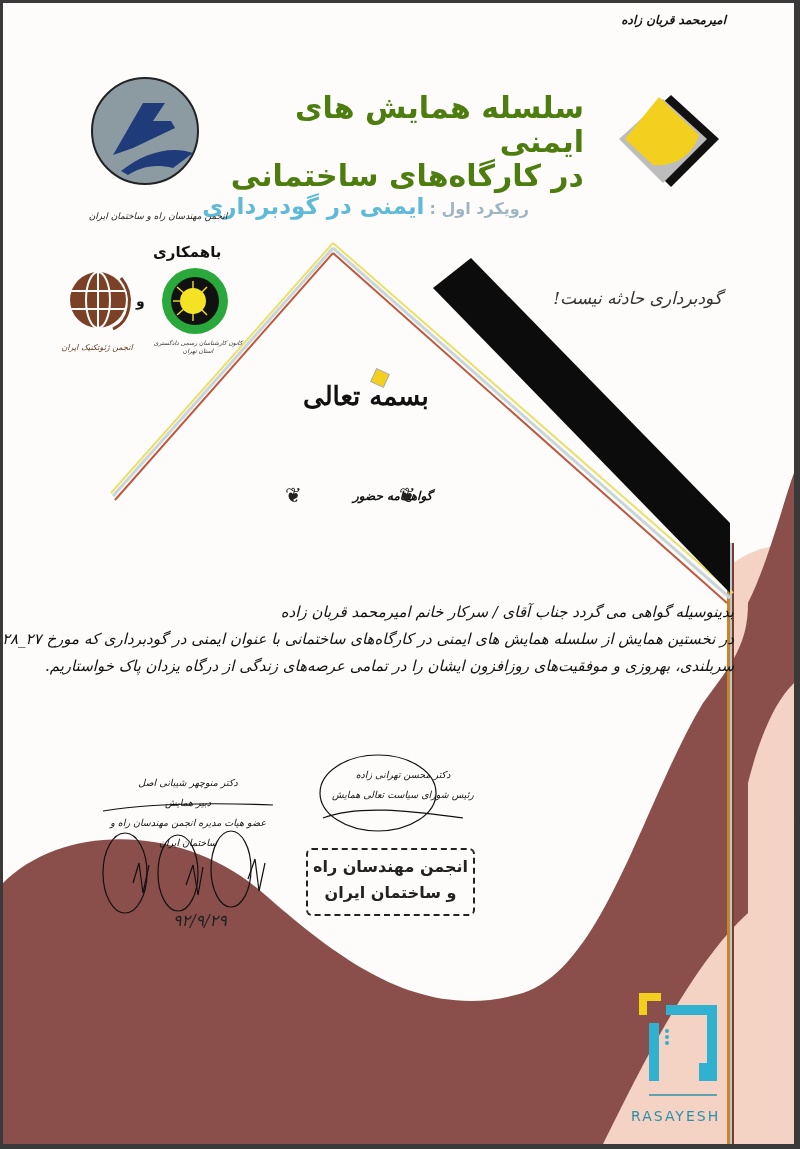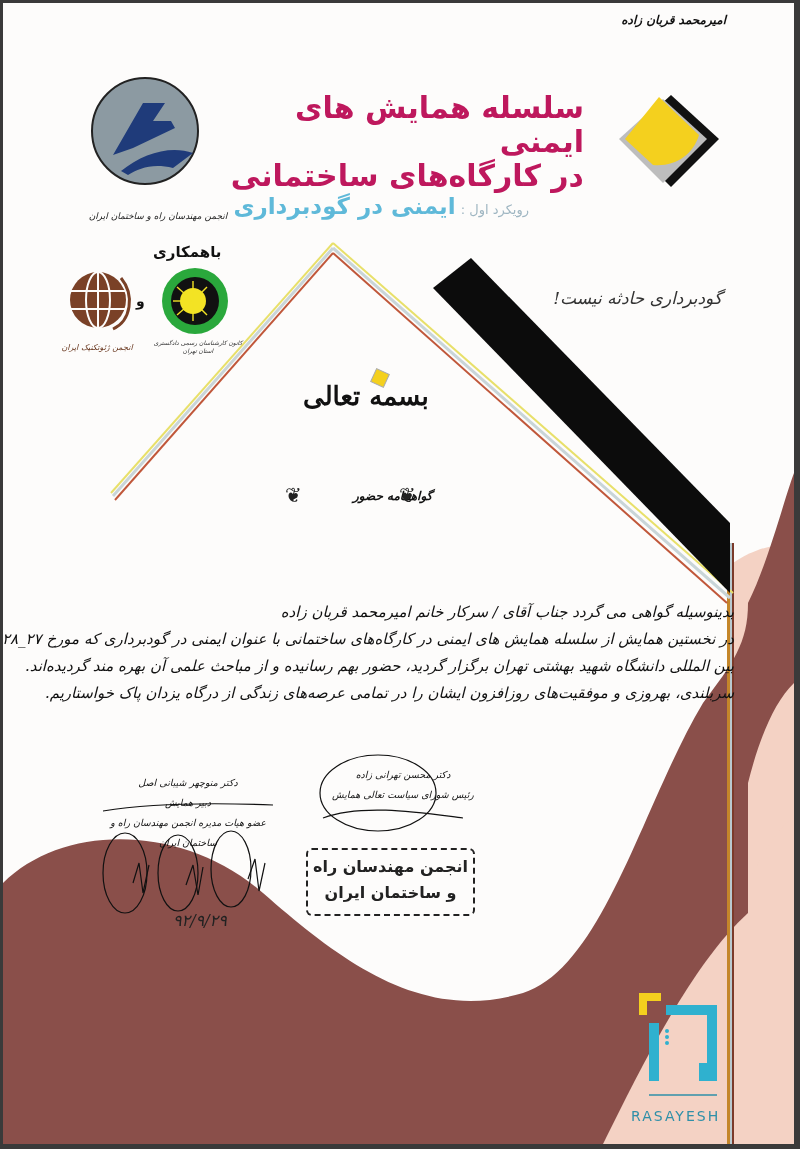--- a/index.html
+++ b/index.html
@@ -1,23 +1,23 @@
 <!DOCTYPE html>
 <html><head>
 <meta charset="utf-8">
 <style>
   html,body{margin:0;padding:0;}
   body{width:800px;height:1149px;background:#3a3a3a;font-family:"DejaVu Sans",sans-serif;overflow:hidden;}
   .page{position:absolute;left:3px;top:3px;width:791px;height:1141px;background:#fdfcfb;overflow:hidden;}
   .bg{position:absolute;left:0;top:0;width:791px;height:1141px;}
   .txt{position:absolute;direction:rtl;text-align:right;color:#111;}
   .owner{right:68px;top:10px;font-family:"DejaVu Serif",serif;font-style:italic;font-size:12px;font-weight:bold;}
-  .title{right:210px;top:88px;font-size:30px;font-weight:bold;line-height:34px;color:#be185d;width:360px;}
+  .title{right:210px;top:88px;font-size:30px;font-weight:bold;line-height:34px;color:#4d7c0f;width:360px;}
   .subtitle{right:265px;top:190px;white-space:nowrap;}
-  .subtitle .pre{font-size:13px;color:#9fb6c2;font-weight:normal;}
+  .subtitle .pre{font-size:16px;color:#9fb6c2;font-weight:bold;}
   .subtitle .main{font-size:23px;color:#5fb9d9;font-weight:bold;}
   .slogan{right:72px;top:285px;font-family:"DejaVu Serif",serif;font-style:italic;font-size:17px;color:#333;}
   .assoc-name{position:absolute;left:80px;top:208px;width:150px;text-align:center;direction:rtl;font-family:"DejaVu Serif",serif;font-style:italic;font-size:9px;color:#222;}
   .collab{position:absolute;left:150px;top:240px;font-size:15px;font-weight:bold;color:#111;direction:rtl;}
   .and{position:absolute;left:133px;top:290px;font-size:14px;font-weight:bold;color:#111;}
   .geo-name{position:absolute;left:44px;top:340px;width:100px;text-align:center;direction:rtl;font-family:"DejaVu Serif",serif;font-style:italic;font-size:8px;color:#6b3a22;}
   .ast-name{position:absolute;left:150px;top:336px;width:90px;text-align:center;direction:rtl;font-family:"DejaVu Serif",serif;font-style:italic;font-size:6px;color:#333;line-height:8px;}
   .bismillah{position:absolute;left:300px;top:358px;font-family:"DejaVu Serif",serif;font-size:26px;font-weight:bold;color:#111;direction:rtl;margin-top:20px;}
   .doc-title{position:absolute;left:306px;top:486px;font-family:"DejaVu Serif",serif;font-style:italic;font-size:12px;font-weight:bold;direction:rtl;color:#111;margin-left:44px;}
   .orn{position:absolute;top:480px;font-size:20px;color:#222;}
@@ -137,21 +137,20 @@
 
   <div class="bismillah">بسمه تعالی</div>
 
   <span class="orn" style="left:282px">❦</span>
   <div class="doc-title">گواهینامه حضور</div>
   <span class="orn" style="left:396px">❦</span>
 
   <div class="body">
     <p>بدینوسیله گواهی می گردد جناب آقای / سرکار خانم   امیرمحمد قربان زاده</p>
     <p>در نخستین همایش از سلسله همایش های ایمنی در کارگاه‌های ساختمانی با عنوان ایمنی در گودبرداری که مورخ ۲۷_۲۸ آذر ماه ۱۳۹۲ در مرکز همایش های</p>
-    <p>بین المللی دانشگاه شهید بهشتی تهران برگزار گردید، حضور بهم رسانیده و از مباحث علمی آن بهره مند گردیده‌اند.</p>
     <p>سربلندی، بهروزی و موفقیت‌های روزافزون ایشان را در تمامی عرصه‌های زندگی از درگاه یزدان پاک خواستاریم.</p>
   </div>
 
   <div class="sig" style="left:95px;top:770px;width:180px;">
     <div>دکتر منوچهر شیبانی اصل</div>
     <div>دبیر همایش</div>
     <div>عضو هیات مدیره انجمن مهندسان راه و ساختمان ایران</div>
   </div>
   <div class="date">۹۲/۹/۲۹</div>
 

